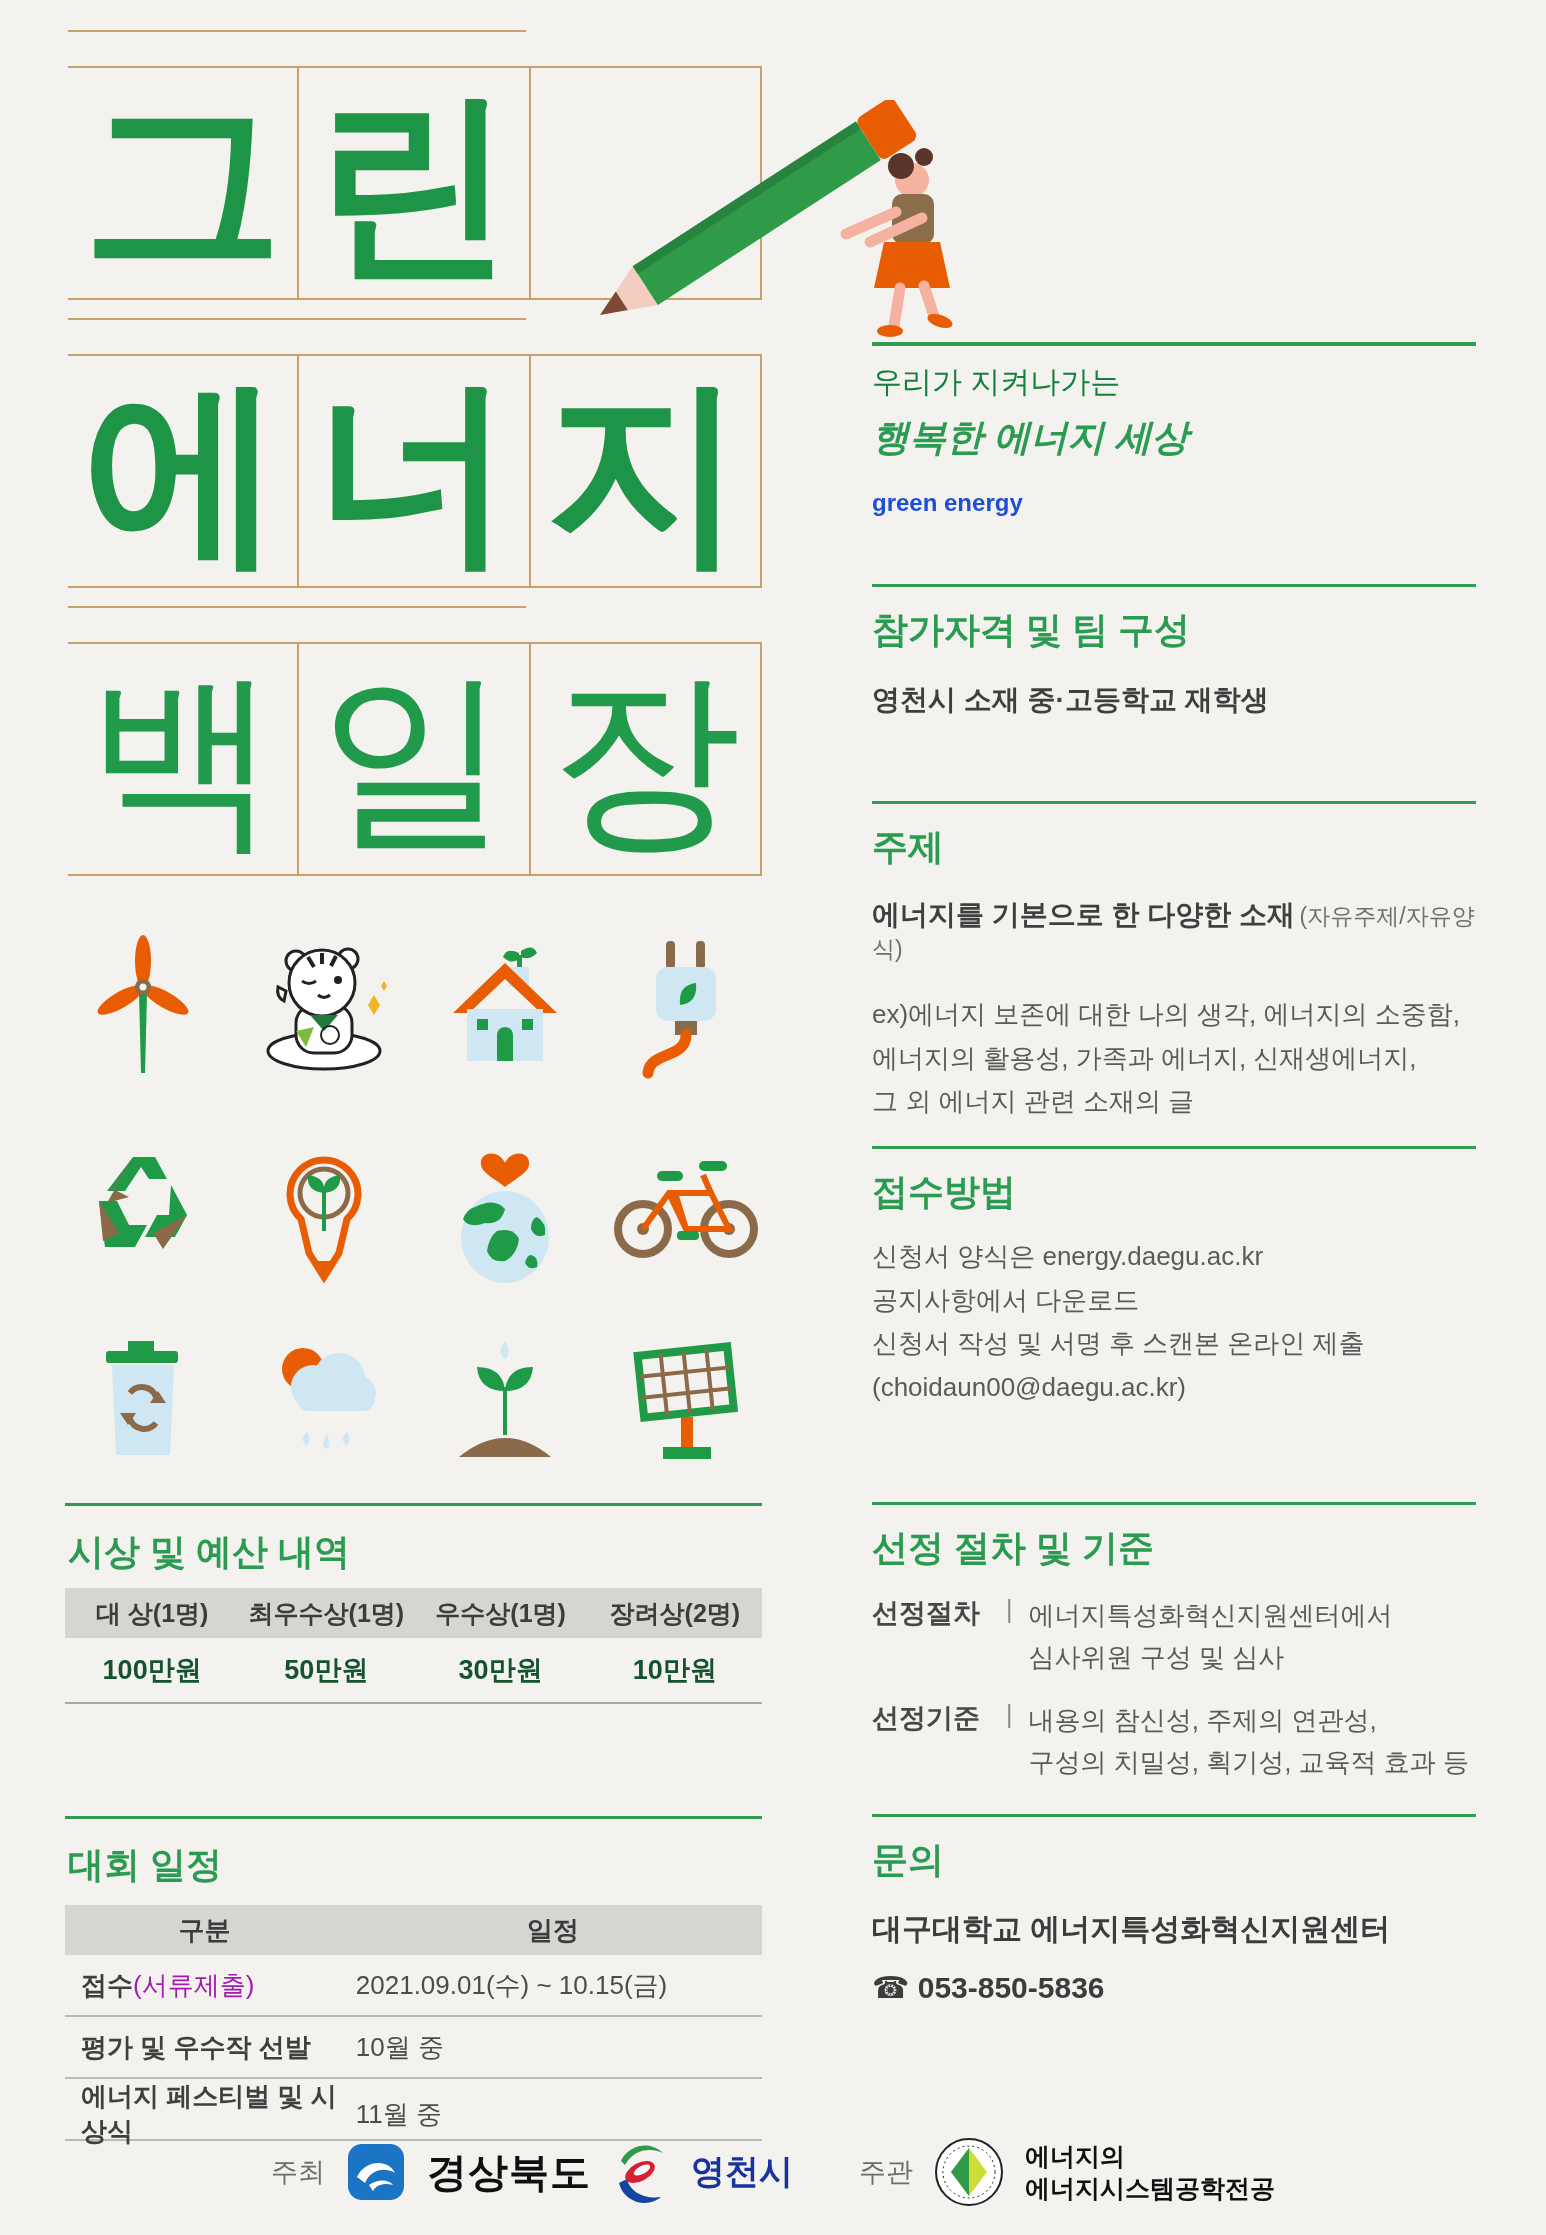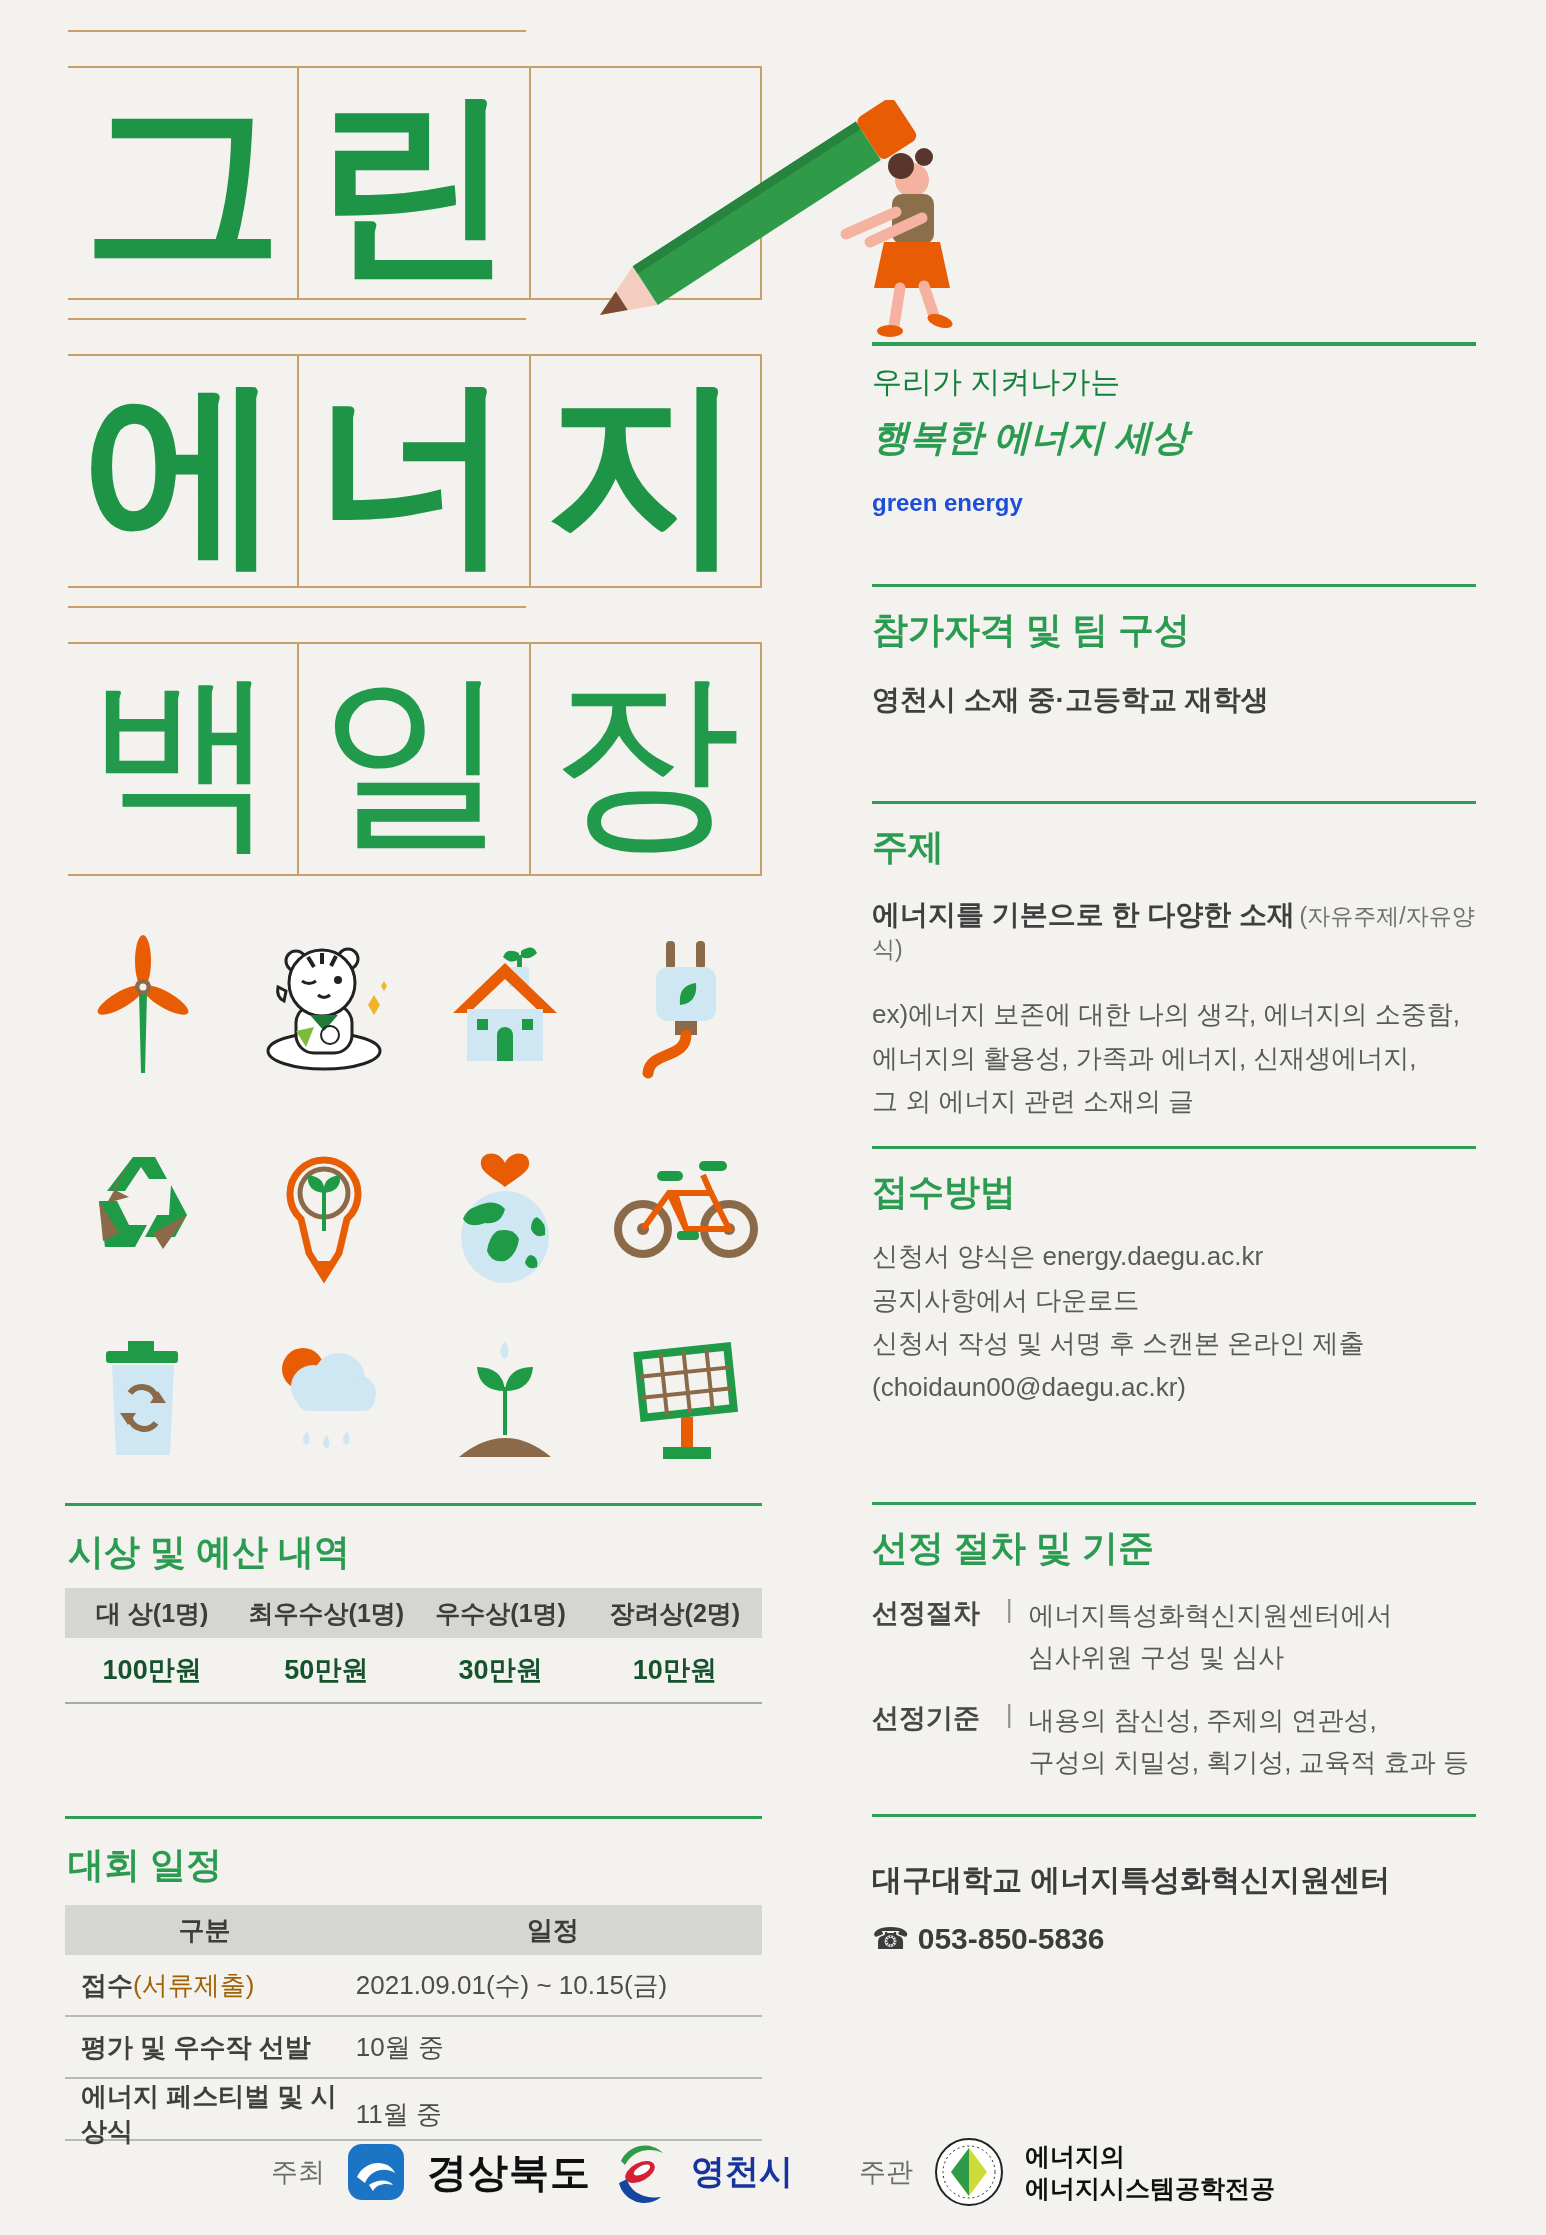--- a/index.html
+++ b/index.html
@@ -53,21 +53,21 @@
   .aw-band{display:grid;grid-template-columns:repeat(4,1fr);background:#d5d5d2;height:50px;align-items:center;}
   .aw-band div{text-align:center;font-size:25px;font-weight:700;color:#3c3c3c;}
   .aw-vals{display:grid;grid-template-columns:repeat(4,1fr);height:64px;align-items:center;border-bottom:2px solid #a9a9a6;}
   .aw-vals div{text-align:center;font-size:27px;font-weight:700;color:#14532d;}
   .sch-table{position:absolute;left:65px;width:697px;}
   .sch-band{display:grid;grid-template-columns:40% 60%;background:#d5d5d2;height:50px;align-items:center;}
   .sch-band div{text-align:center;font-size:26px;font-weight:700;color:#3c3c3c;}
   .sch-row{display:grid;grid-template-columns:40% 60%;align-items:center;height:60px;border-bottom:2px solid #b9b9b6;}
   .sch-label{padding-left:16px;font-size:26px;color:#3f3f3f;}
   .sch-label b{font-weight:700;text-align:center;}
-  .sch-note{font-weight:400;color:#a16207;}
+  .sch-note{font-weight:400;color:#a21caf;}
   .sch-value{padding-left:12px;font-size:26px;color:#4c4c4c;}
   
   .footer{position:absolute;left:0;right:0;top:2136px;display:flex;align-items:center;justify-content:center;gap:20px;}
   .f-label{font-size:27px;color:#6d6d6d;}
   .f-host1{font-size:40px;font-weight:800;color:#101010;letter-spacing:1px;}
   .f-host2{font-size:34px;font-weight:800;color:#16339e;}
   .f-org{font-size:25px;font-weight:700;color:#101010;line-height:1.3;}
   .f-spacer{width:26px;}
 </style>
 </head>
@@ -174,20 +174,21 @@
       <div class="def-sep">|</div>
       <div class="def-lines">
         <div>내용의 참신성, 주제의 연관성,</div>
         <div>구성의 치밀성, 획기성, 교육적 효과 등</div>
       </div>
     </div>
   </div>
 
   <div class="sec-rule" style="top:1814px;"></div>
   <div class="rcol" style="top:1836px;">
+    <div class="sec-head">문의</div>
     <div class="contact-org" style="margin-top:24px;">대구대학교 에너지특성화혁신지원센터</div>
     <div class="contact-phone">☎ 053-850-5836</div>
   </div>
 
   <div class="icons-row" style="top:935px;">
     <div class="icell">
         <svg width="100" height="140" viewBox="0 0 100 140">
       <ellipse cx="50" cy="26" rx="8" ry="26" fill="#e85d04"></ellipse>
       <ellipse cx="50" cy="26" rx="8" ry="26" fill="#e85d04" transform="rotate(120 50 52)"></ellipse>
       <ellipse cx="50" cy="26" rx="8" ry="26" fill="#e85d04" transform="rotate(240 50 52)"></ellipse>

